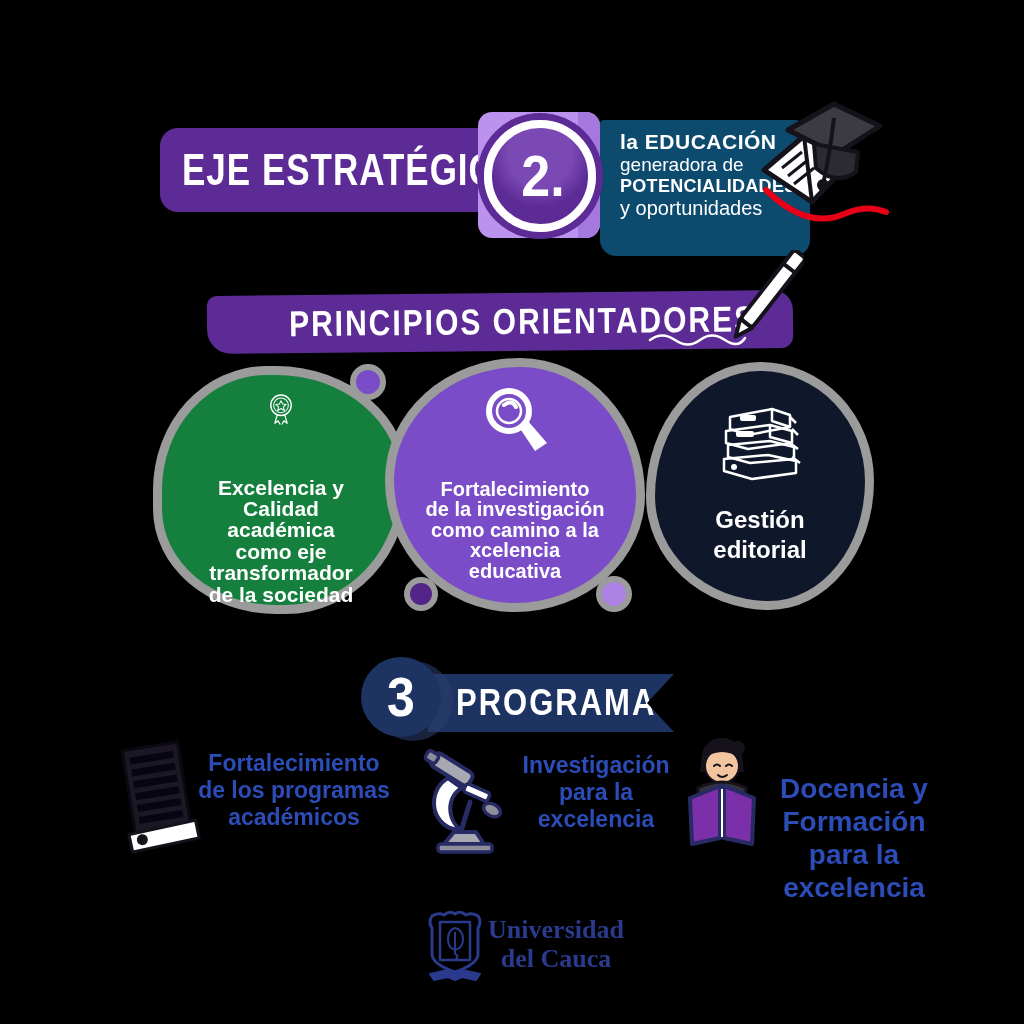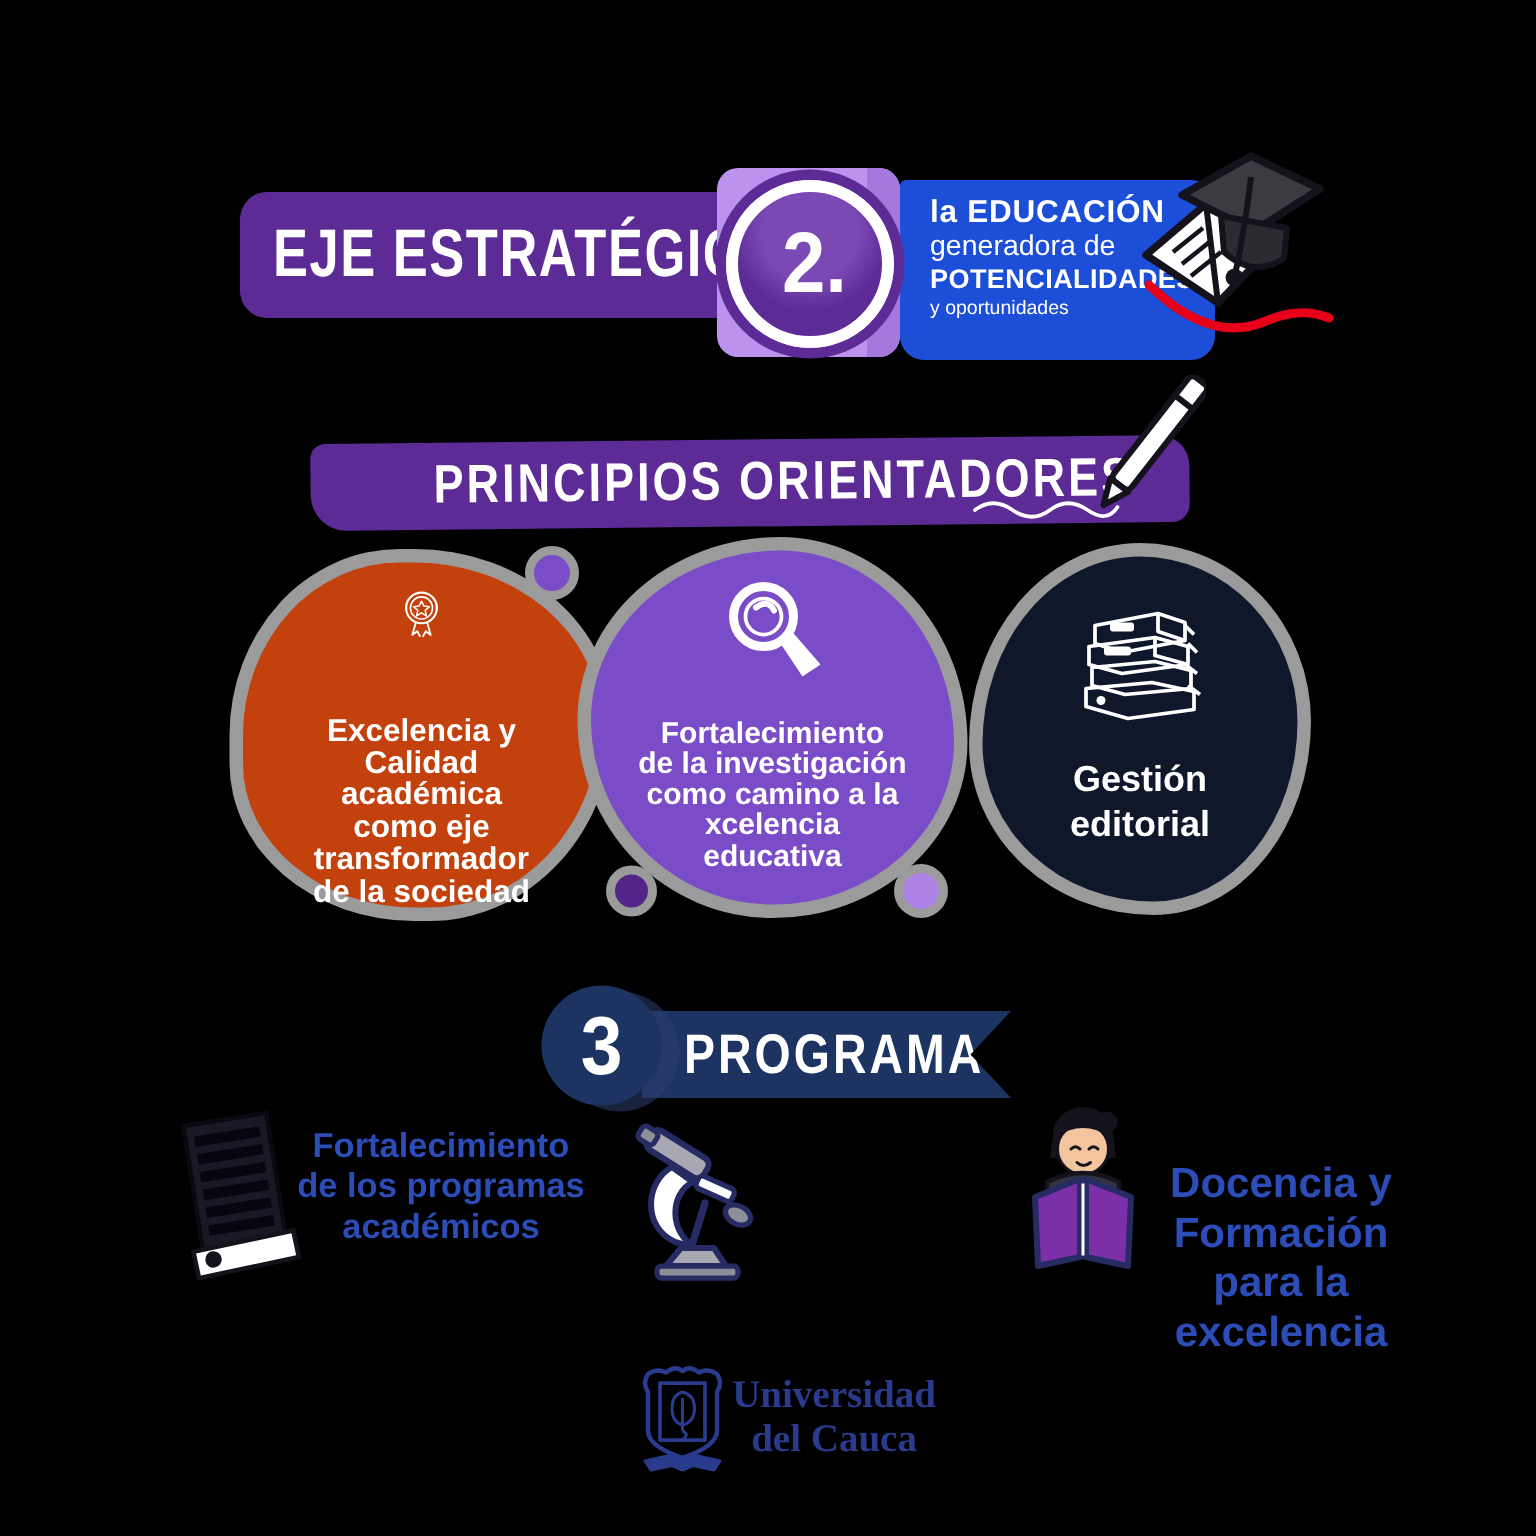--- a/index.html
+++ b/index.html
@@ -14,41 +14,41 @@
              letter-spacing:1px;white-space:nowrap;}
   .badge-square{position:absolute;left:478px;top:112px;width:122px;height:126px;
                 background:#bb93ee;border-radius:14px;z-index:2;}
   .badge-fold{position:absolute;right:0;top:0;width:22px;height:100%;background:#a478dc;
               border-radius:0 14px 14px 0;}
   .badge-circle{position:absolute;left:484px;top:120px;width:96px;height:96px;z-index:3;
                 background:radial-gradient(circle at 50% 28%, #7b49b4 0 38%, #5c2b96 62%);
                 border:8px solid #fff;border-radius:50%;
                 box-shadow:0 0 0 7px #5c2b96;display:flex;align-items:center;justify-content:center;}
   .badge-num{color:#fff;font-size:52px;font-weight:bold;transform:scaleY(1.1);padding-left:6px;}
-  .hdr-right{position:absolute;left:600px;top:120px;width:210px;height:120px;
-             background:#1d4ed8;border-radius:4px 16px 16px 16px;z-index:1;
+  .hdr-right{position:absolute;left:600px;top:120px;width:210px;height:136px;
+             background:#0c4a6e;border-radius:4px 16px 16px 16px;z-index:1;
              padding:10px 0 0 20px;box-sizing:border-box;color:#fff;}
   .hdr-right .l1{font-size:21px;font-weight:bold;letter-spacing:.5px;}
   .hdr-right .l2{font-size:19px;}
   .hdr-right .l3{font-size:18px;font-weight:bold;letter-spacing:.3px;}
-  .hdr-right .l4{font-size:13px;}
+  .hdr-right .l4{font-size:20px;}
   .cap-icon{position:absolute;left:752px;top:90px;width:140px;height:150px;z-index:4;}
 
   
   .prin-banner{position:absolute;left:207px;top:293px;width:586px;height:58px;
                background:#5c2b96;border-radius:10px 20px 12px 24px;transform:rotate(-.6deg);
                display:flex;align-items:center;}
   .prin-title{color:#fff;font-size:30px;font-weight:bold;letter-spacing:2px;
               margin-left:82px;transform:scaleY(1.2);white-space:nowrap;}
   .prin-wave{position:absolute;left:648px;top:330px;width:100px;height:16px;z-index:2;}
   .pen-icon{position:absolute;left:726px;top:250px;width:78px;height:100px;z-index:3;}
 
   .blob{position:absolute;border:9px solid #9b9b9b;box-sizing:border-box;z-index:2;
         display:flex;flex-direction:column;align-items:center;color:#fff;text-align:center;}
-  .blob-1{left:153px;top:366px;width:256px;height:248px;background:#c2410c;
+  .blob-1{left:153px;top:366px;width:256px;height:248px;background:#15803d;
           border-radius:46% 54% 50% 50% / 52% 48% 56% 44%;gap:44px;}
   .blob-2{left:385px;top:358px;width:260px;height:254px;background:#7b4cc8;
           border-radius:52% 48% 50% 50% / 48% 54% 46% 52%;}
   .blob-3{left:646px;top:362px;width:228px;height:248px;background:#0f172a;
           border-radius:50% 50% 46% 54% / 54% 48% 52% 46%;}
   .blob-icon{margin-top:18px;}
   .blob-text{white-space:pre-line;font-weight:bold;line-height:1.02;}
   .blob-1 .blob-text{font-size:21px;margin-top:6px;}
   .blob-2 .blob-text{font-size:20px;margin-top:4px;}
   .blob-3 .blob-text{font-size:24px;margin-top:20px;line-height:1.25;}
@@ -212,20 +212,23 @@
       <rect x="12" y="18" width="44" height="15" rx="5" fill="#a8a8b2" stroke-width="4" transform="rotate(32 34 25)"></rect>
       <rect x="8" y="8" width="12" height="10" rx="3" fill="#8e8e9a" stroke-width="3.5" transform="rotate(32 14 13)"></rect>
       <path d="M30 34 C 12 44 10 74 32 84 L46 88 C 28 78 28 52 44 44 Z" fill="#fff" stroke-width="4"></path>
       <rect x="46" y="44" width="26" height="9" rx="3" fill="#fff" stroke-width="3.5" transform="rotate(24 59 48)"></rect>
       <ellipse cx="74" cy="66" rx="9" ry="6" fill="#8e8e9a" stroke-width="3.5" transform="rotate(28 74 66)"></ellipse>
       <path d="M52 58 L44 84" fill="none" stroke-width="5" stroke-linecap="round"></path>
       <path d="M26 100 L66 100 L58 88 L36 88 Z" fill="#a8a8b2" stroke-width="4"></path>
       <rect x="20" y="100" width="54" height="8" rx="3" fill="#8e8e9a" stroke-width="3.5"></rect>
     </g>
   </svg>
+  <div class="prog-item-text pt-2">Investigación
+para la
+excelencia</div>
 
   <svg class="pi-3" viewBox="0 0 100 126">
     <path d="M30 20 a20 18 0 0 1 40 0 l2 16 L28 36 Z" fill="#15121c"></path>
     <circle cx="50" cy="30" r="17" fill="#f2c59f" stroke="#15121c" stroke-width="2"></circle>
     <path d="M32 22 q18 -12 36 0 l0 -8 q-18 -12 -36 0 Z" fill="#15121c"></path>
     <circle cx="66" cy="12" r="7" fill="#15121c"></circle>
     <path d="M42 30 q3 -3 6 0 M54 30 q3 -3 6 0" fill="none" stroke="#15121c" stroke-width="2" stroke-linecap="round"></path>
     <path d="M46 39 q4 4 9 0" fill="none" stroke="#15121c" stroke-width="2" stroke-linecap="round"></path>
     <path d="M26 52 Q50 40 74 52 L74 86 L26 86 Z" fill="#33333d" stroke="#15121c" stroke-width="3"></path>
     <path d="M18 62 L48 50 L48 102 L20 108 Z" fill="#7b2fa8" stroke="#272b63" stroke-width="4" stroke-linejoin="round"></path>

